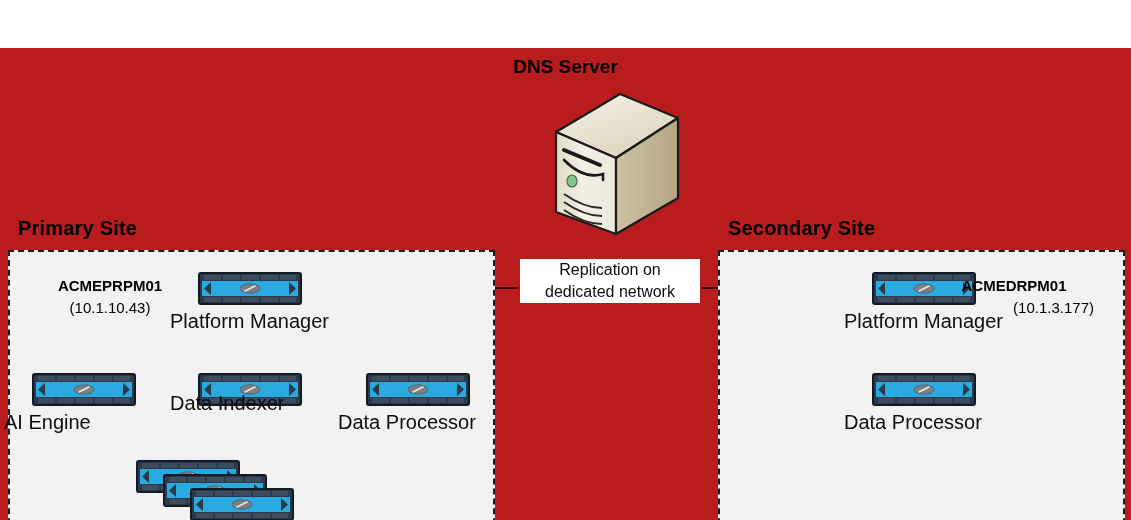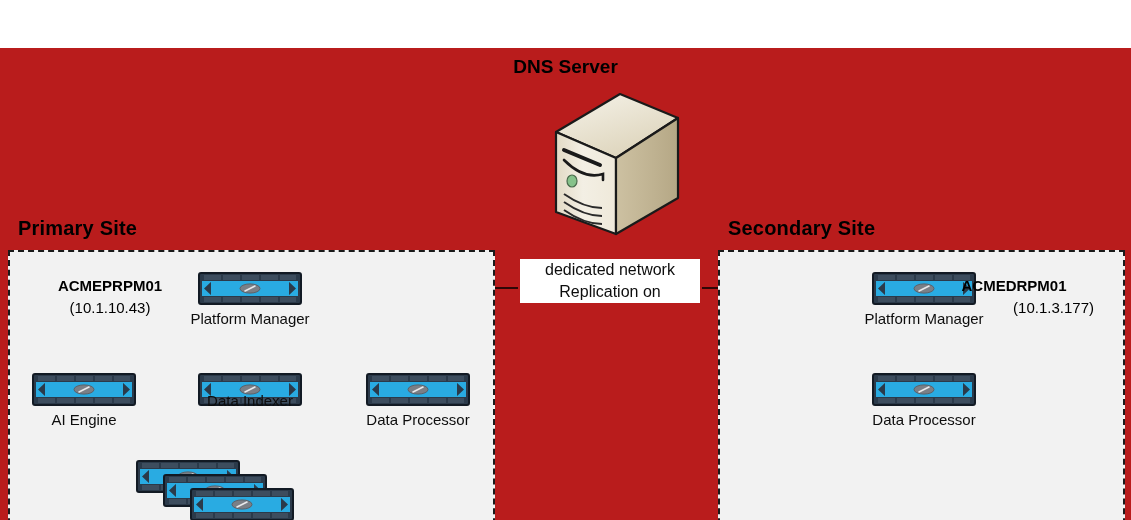--- a/index.html
+++ b/index.html
@@ -42,24 +42,23 @@
   .appliance {
     position: absolute;
     width: 104px;
     height: 33px;
   }
   .appliance svg { display: block; width: 104px; height: 33px; }
 
   
   .node-label {
     position: absolute;
-    font-size: 15px;
+    font-size: 20px;
     color: #0d0d0d;
     white-space: nowrap;
-    text-align: center;
   }
 
   .host-name {
     position: absolute;
     font-size: 15px;
     font-weight: bold;
     color: #000000;
     white-space: nowrap;
     text-align: center;
   }
@@ -162,22 +161,22 @@
         <polygon points="0,0 11,4.5 0,9" fill="#000000"></polygon>
       </marker>
     </defs>
 
     <line x1="3" y1="35" x2="218" y2="35" stroke="#000000" stroke-width="1.6"></line>
 
     <line x1="402" y1="35" x2="567" y2="35" stroke="#000000" stroke-width="1.6" marker-end="url(#arrowHead)"></line>
   </svg>
 
   <div id="replication-label">
+    <span class="rl-line">Replication on</span>
     <span class="rl-line">dedicated network</span>
-    <span class="rl-line">Replication on</span>
   </div>
 
   <div id="primary-site-title" class="site-title">Primary Site</div>
   <div id="primary-site-box" class="site-box"></div>
 
   <div class="host-name" style="left:40px; top:229px; width:140px;">ACMEPRPM01</div>
   <div class="host-ip" style="left:40px; top:251px; width:140px;">(10.1.10.43)</div>
 
   <div class="appliance" style="left:198px; top:224px;">
     <svg viewBox="0 0 104 33" xmlns="http://www.w3.org/2000/svg">

